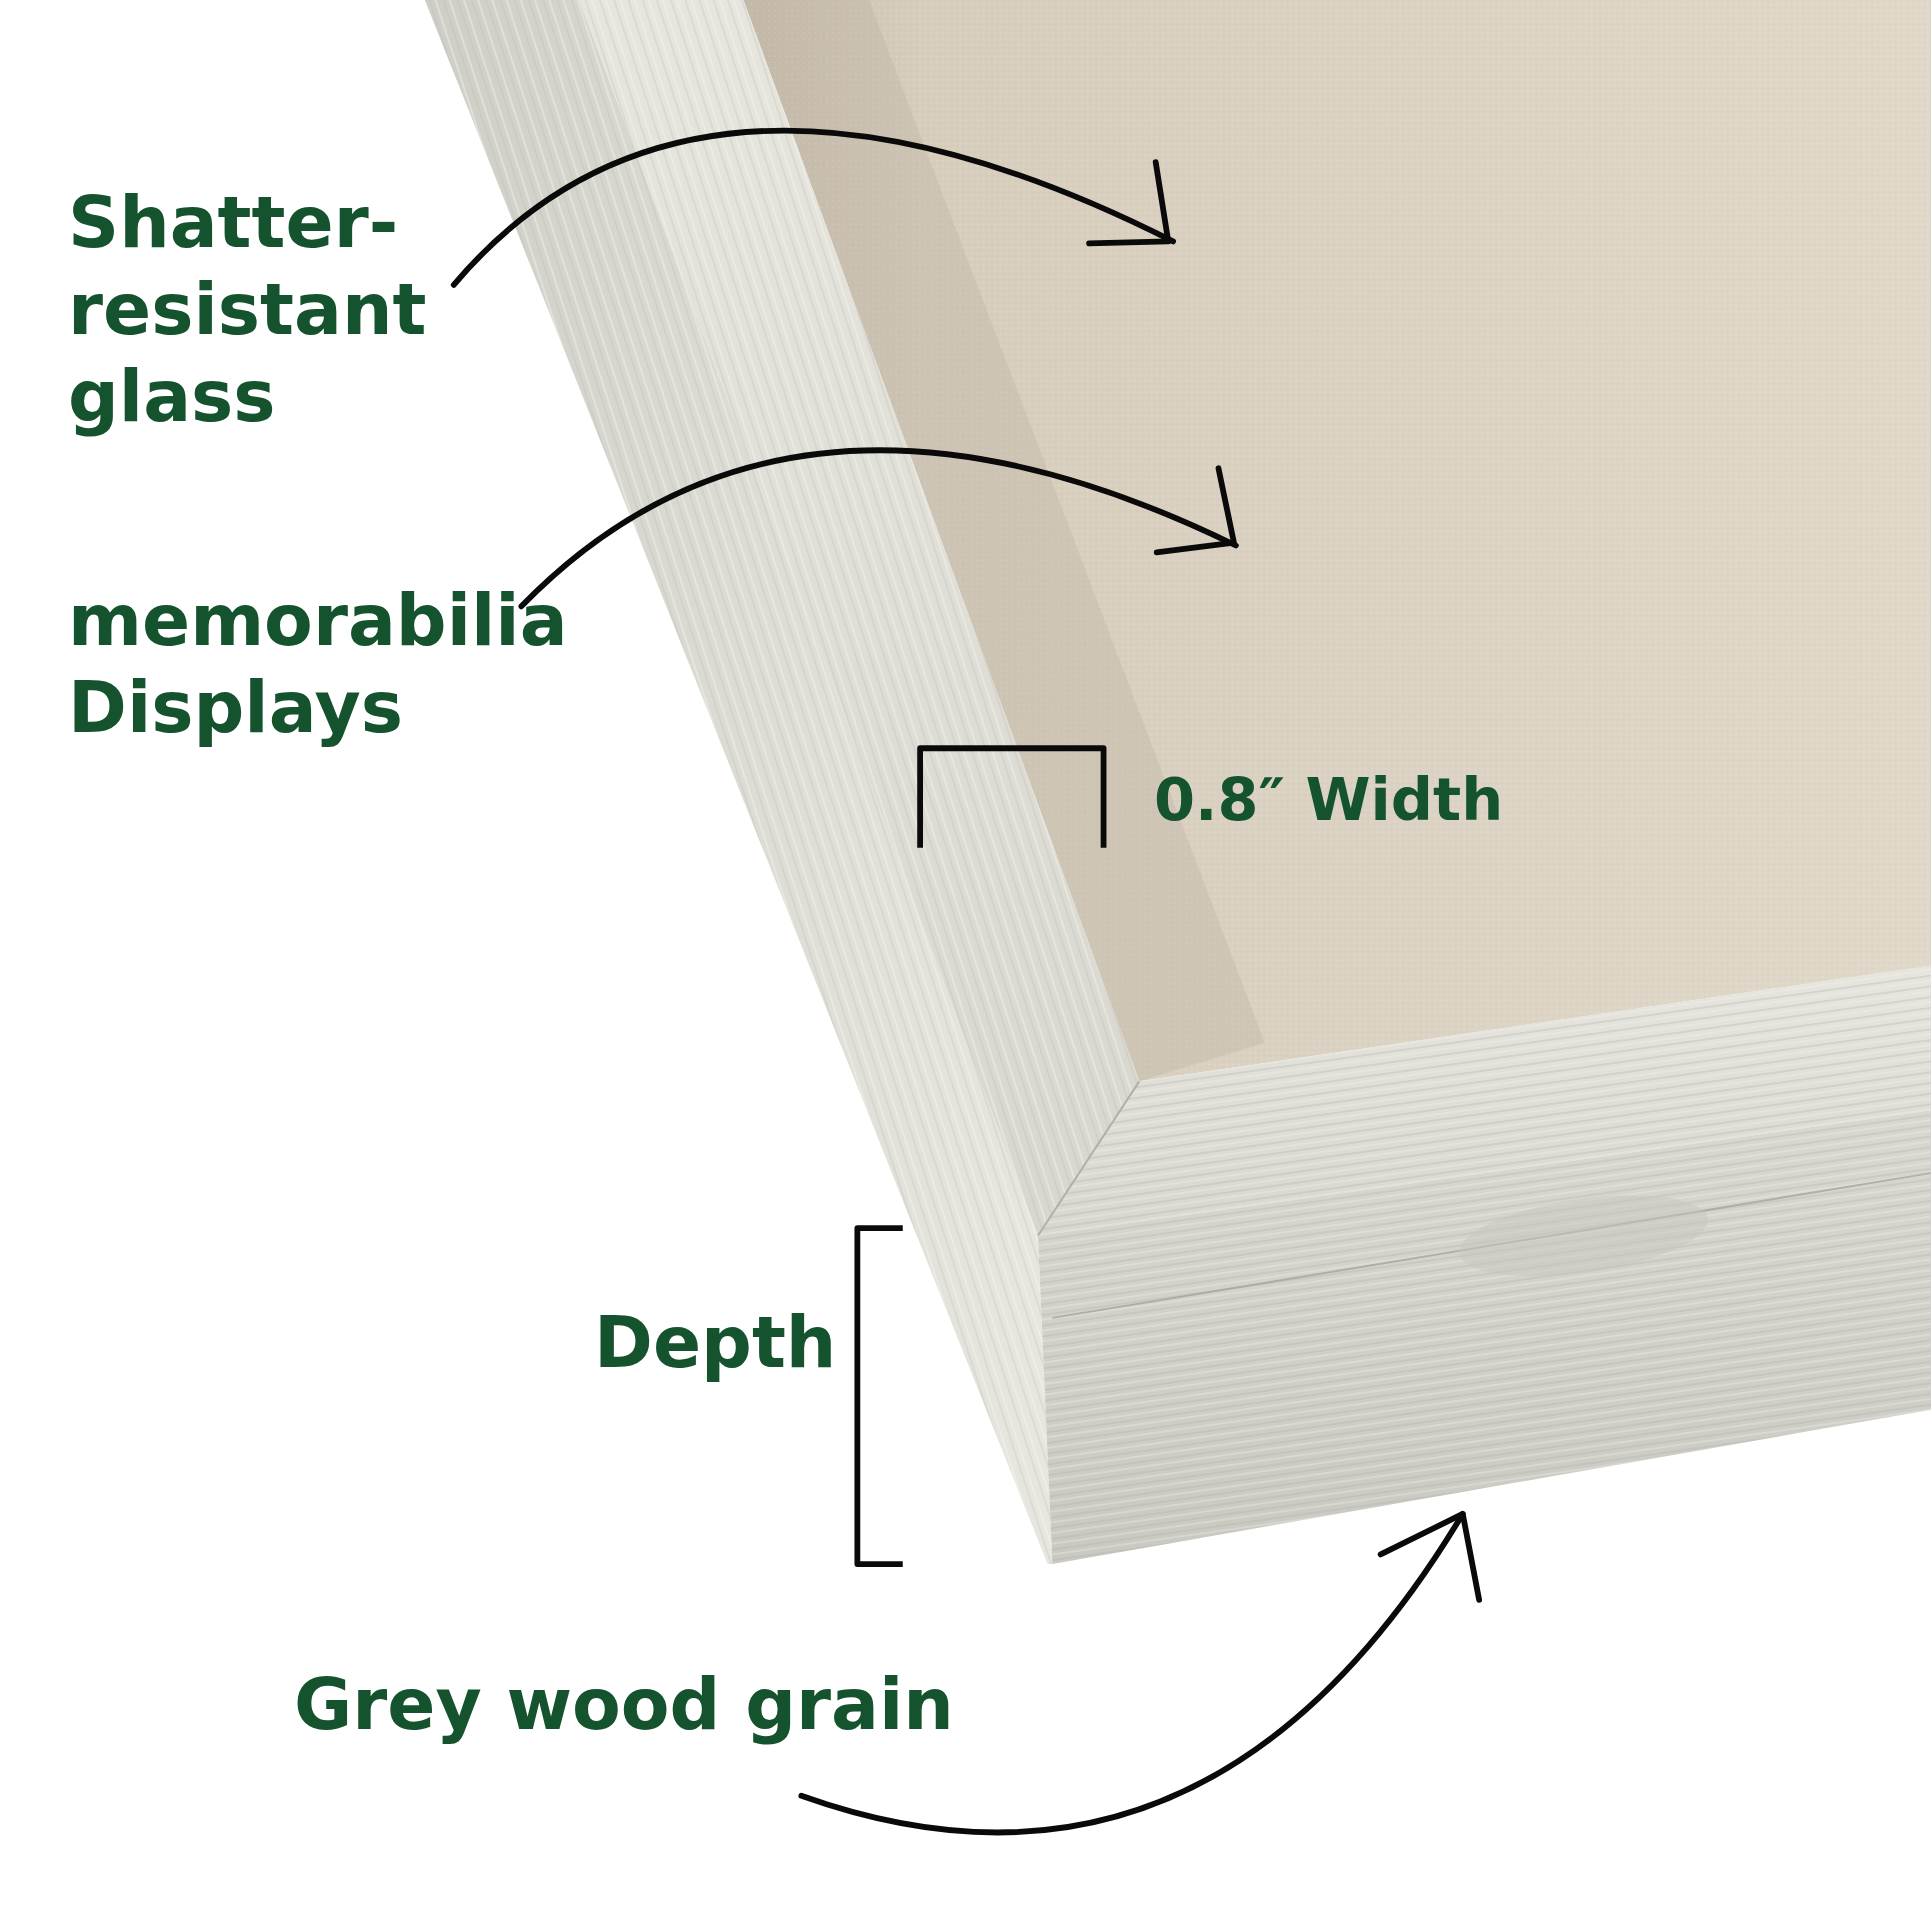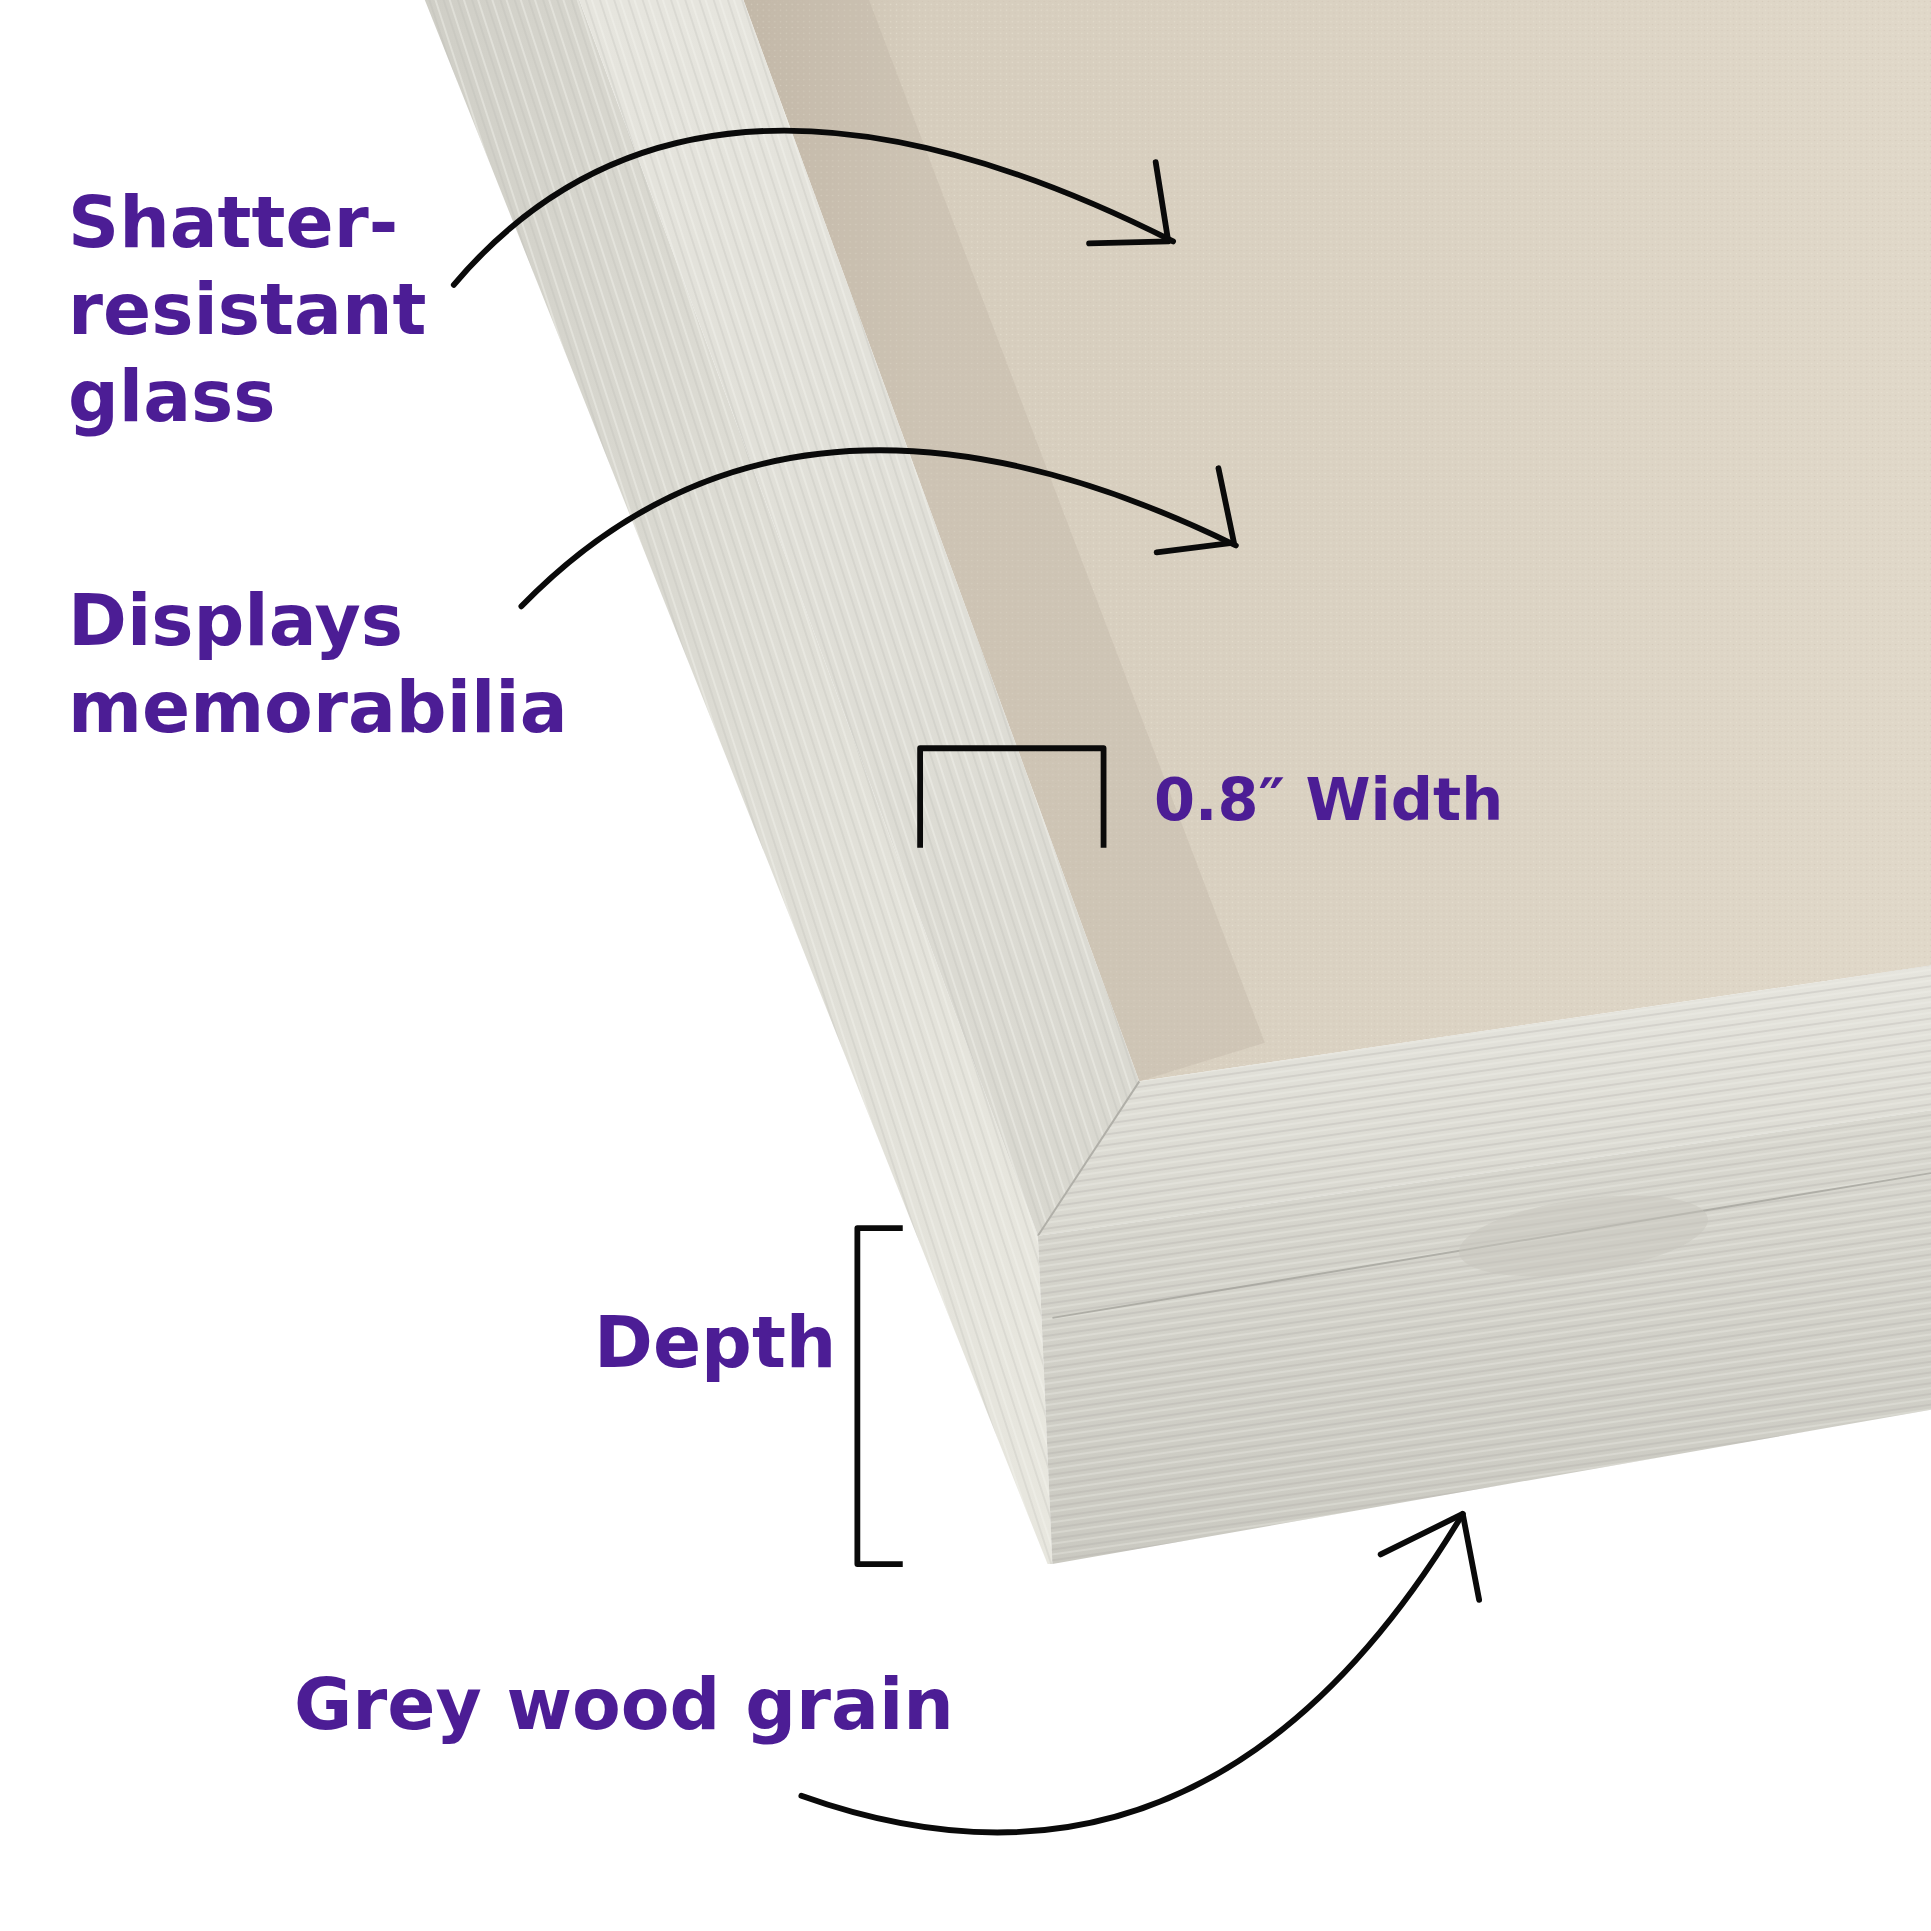--- a/index.html
+++ b/index.html
@@ -2,21 +2,21 @@
 <html><head>
   <meta charset="utf-8">
   <style>
     html, body { margin: 0; padding: 0; background: #ffffff; }
     body { width: 1931px; height: 1931px; position: relative; overflow: hidden; }
     .scene { position: absolute; left: 0; top: 0; width: 1931px; height: 1931px; }
     .label {
       position: absolute;
       font-family: "DejaVu Sans", "Liberation Sans", sans-serif;
       font-weight: bold;
-      color: #4c1d95;
+      color: #14532d;
       letter-spacing: 0px;
       line-height: 1.0;
       white-space: nowrap;
     }
     .label .line { display: block; }
     #lbl-glass { left: 68px; top: 179px; font-size: 71px; line-height: 87px; }
     #lbl-memorabilia { left: 68px; top: 577px; font-size: 71px; line-height: 87px; }
     #lbl-width { left: 1154px; top: 770px; font-size: 59px; }
     #lbl-depth { left: 594px; top: 1299px; font-size: 71px; line-height: 87px; text-align: center; width: 241px; }
     #lbl-molding { left: 294px; top: 1661px; font-size: 71px; line-height: 87px; text-align: center; }
@@ -110,22 +110,22 @@
   </g>
 </svg>
 
 <div class="label" id="lbl-glass">
   <span class="line">Shatter-</span>
   <span class="line">resistant</span>
   <span class="line">glass</span>
 </div>
 
 <div class="label" id="lbl-memorabilia">
+  <span class="line">memorabilia</span>
   <span class="line">Displays</span>
-  <span class="line">memorabilia</span>
 </div>
 
 <div class="label" id="lbl-width">
   <span>0.8″ Width</span>
 </div>
 
 <div class="label" id="lbl-depth">
   <span class="line">Depth</span>
 </div>
 

